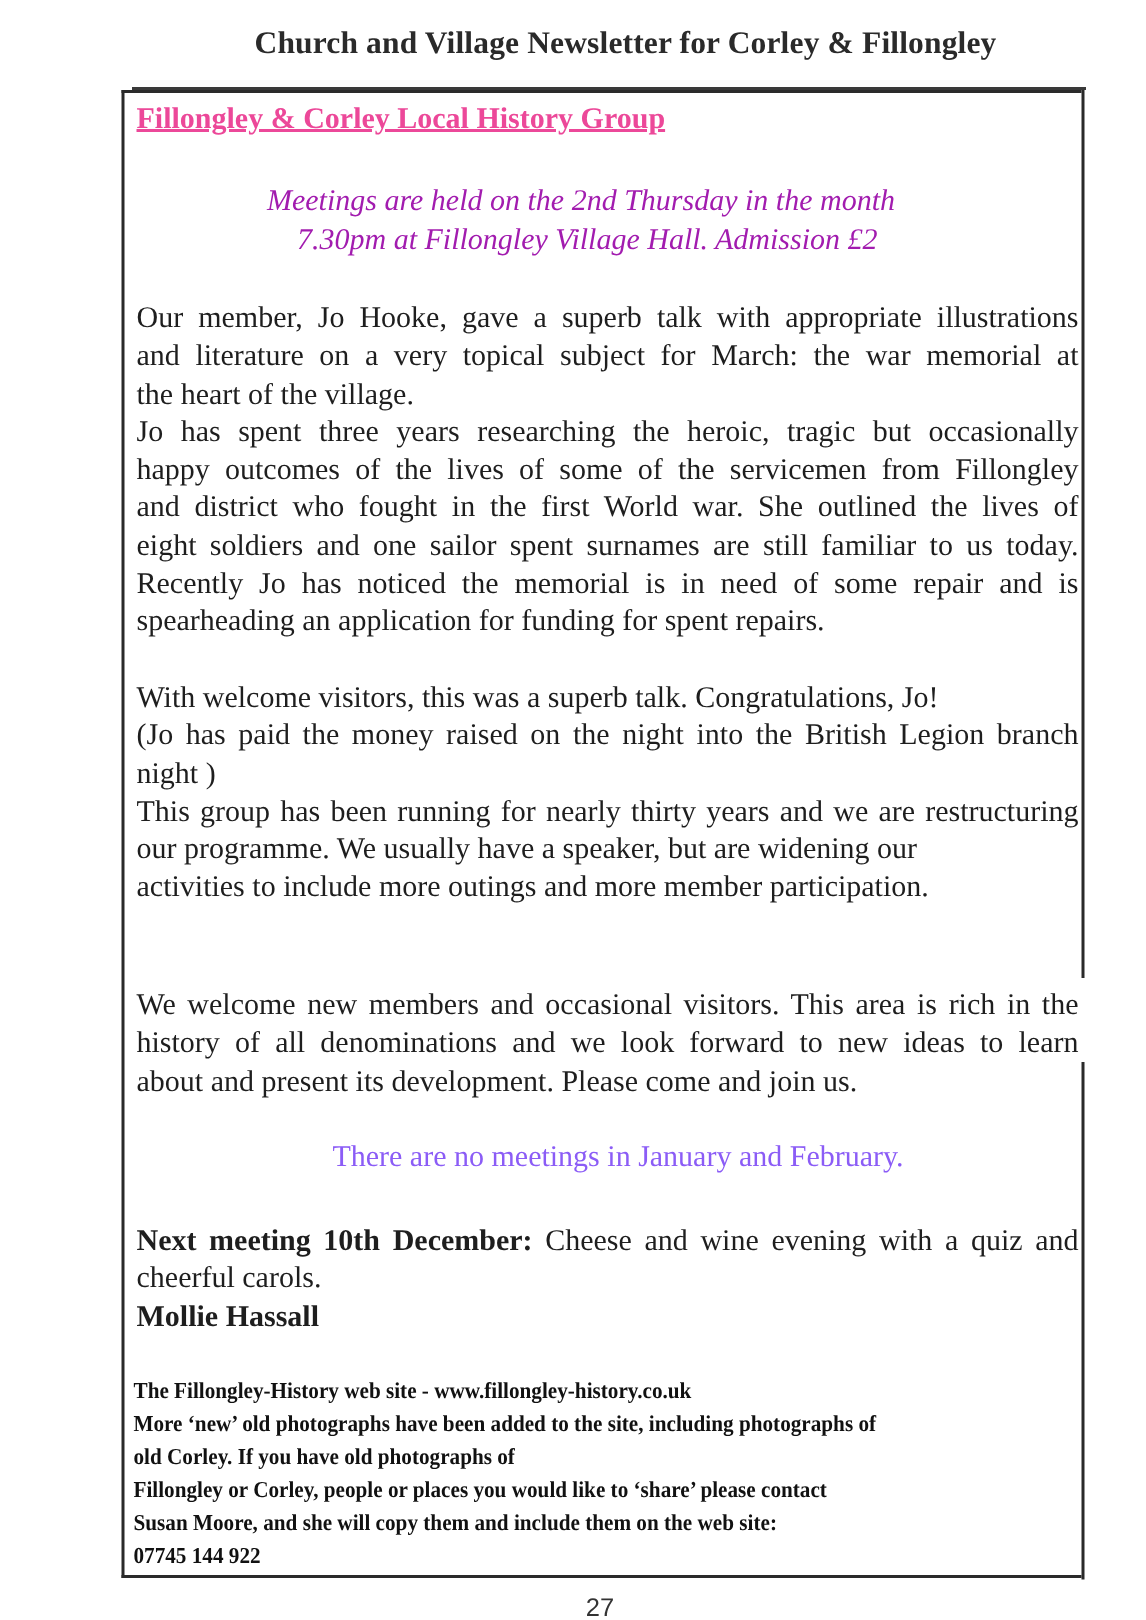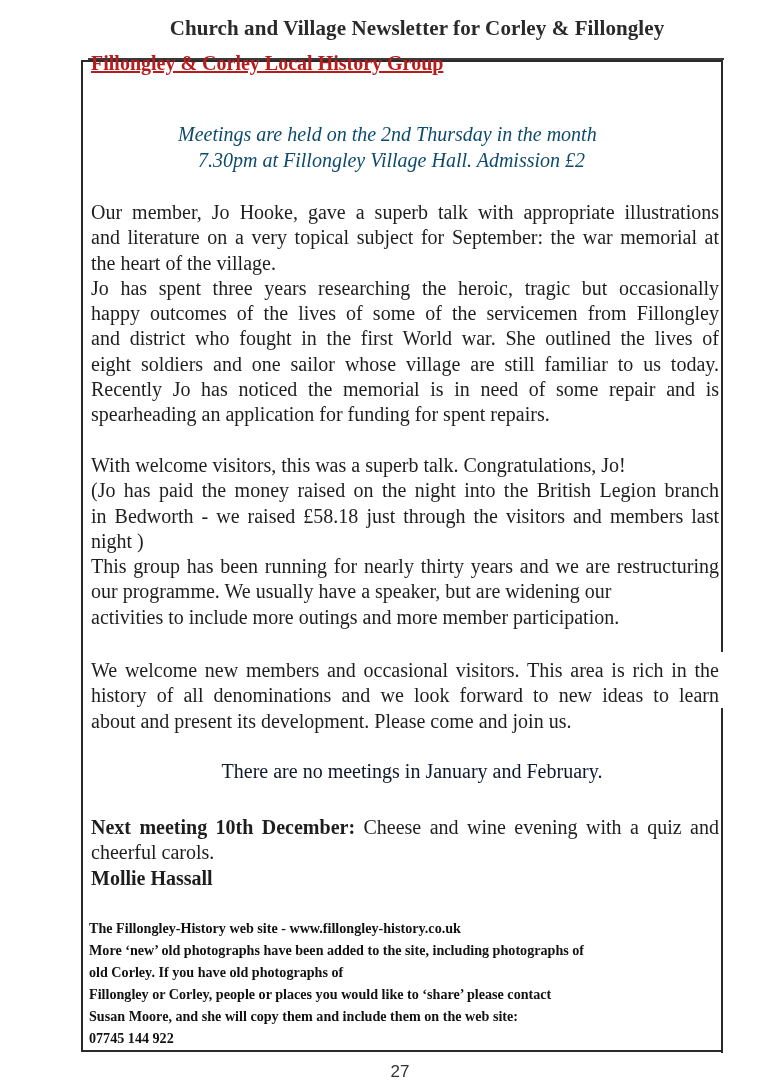--- a/index.html
+++ b/index.html
@@ -53,35 +53,35 @@
       background: #2a2a2a;
     }
     .rb1 { top: 60px; height: 592px; }
     .rb2 { top: 708px; height: 345px; }
     .content {
       position: absolute;
       left: 91px;
       width: 628px;
     }
     .title {
-      top: 52px;
+      top: 68px;
       font-weight: bold;
       font-size: 20px;
       text-decoration: underline;
-      color: #b91c1c;
+      color: #ec4899;
     }
     .meeting-info {
       top: 121px;
       left: 91px;
       width: 628px;
       text-align: center;
       font-style: italic;
       font-size: 20px;
       line-height: 26px;
-      color: #0c4a6e;
+      color: #a21caf;
     }
     .meeting-info div { padding-left: 90px; text-align: left; }
     .meeting-info .l1 { padding-left: 87px; }
     .meeting-info .l2 { padding-left: 107px; }
     .para {
       font-size: 20px;
       line-height: 25.3px;
       text-align: justify;
       color: #1e1e1e;
     }
@@ -91,21 +91,21 @@
       text-align-last: justify;
       white-space: normal !important;
     }
     .p1 { top: 200px; }
     .p2 { top: 453px; }
     .p3 { top: 658px; }
     .no-meetings {
       top: 760px;
       text-align: center;
       font-size: 20px;
-      color: #0f172a;
+      color: #8b5cf6;
     }
     .no-meetings span { padding-left: 14px; }
     .next-meeting { top: 815px; }
     .bold { font-weight: bold; }
     .website {
       top: 917px;
       left: 89px;
       width: 630px;
       font-weight: bold;
       font-size: 15.2px;
@@ -142,34 +142,33 @@
 
 <div class="content title">Fillongley &amp; Corley Local History Group</div>
 
 <div class="content meeting-info">
   <div class="l1">Meetings are held on the 2nd Thursday in the month</div>
   <div class="l2">7.30pm at Fillongley Village Hall. Admission £2</div>
 </div>
 
 <div class="content para p1">
   <div class="justify-line">Our member, Jo Hooke, gave a superb talk with appropriate illustrations</div>
-  <div class="justify-line">and literature on a very topical subject for September: the war memorial at</div>
+  <div class="justify-line">and literature on a very topical subject for March: the war memorial at</div>
   <div>the heart of the village.</div>
   <div class="justify-line">Jo has spent three years researching the heroic, tragic but occasionally</div>
   <div class="justify-line">happy outcomes of the lives of some of the servicemen from Fillongley</div>
   <div class="justify-line">and district who fought in the first World war.  She outlined the lives of</div>
-  <div class="justify-line">eight soldiers and one sailor whose village are still familiar to us today.</div>
+  <div class="justify-line">eight soldiers and one sailor spent surnames are still familiar to us today.</div>
   <div class="justify-line">Recently Jo has noticed the memorial is in need of some repair and is</div>
   <div>spearheading an application for funding for spent repairs.</div>
 </div>
 
 <div class="content para p2">
   <div>With welcome visitors, this was a superb talk. Congratulations, Jo!</div>
   <div class="justify-line">(Jo has paid the money raised on the night into the British Legion branch</div>
-  <div class="justify-line">in Bedworth - we raised £58.18 just through the visitors and members last</div>
   <div>night )</div>
   <div class="justify-line">This group has been running for nearly thirty years and we are restructuring</div>
   <div>our programme.  We usually have a speaker, but are widening our</div>
   <div>activities to include more outings and more member participation.</div>
 </div>
 
 <div class="content para p3">
   <div class="justify-line">We welcome new members and occasional visitors. This area is rich in the</div>
   <div class="justify-line">history of all denominations and we look forward to new ideas to learn</div>
   <div>about and present its development.  Please come and join us.</div>

